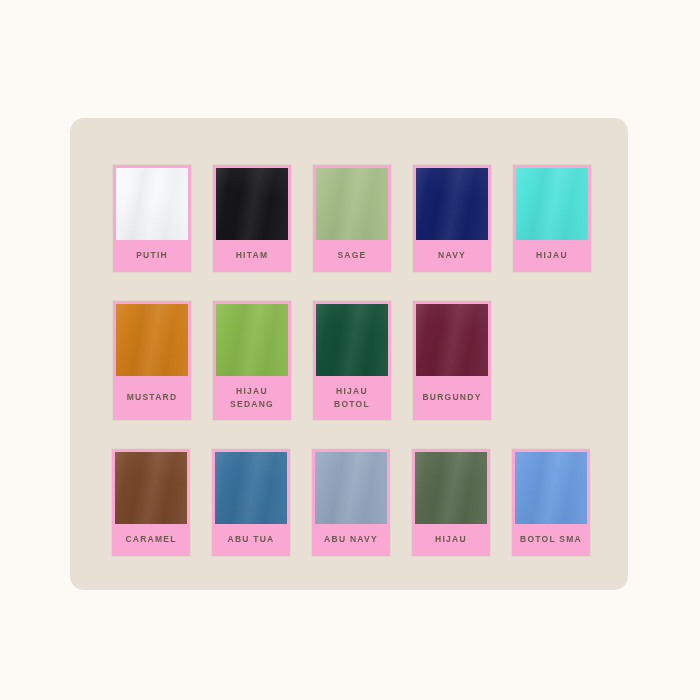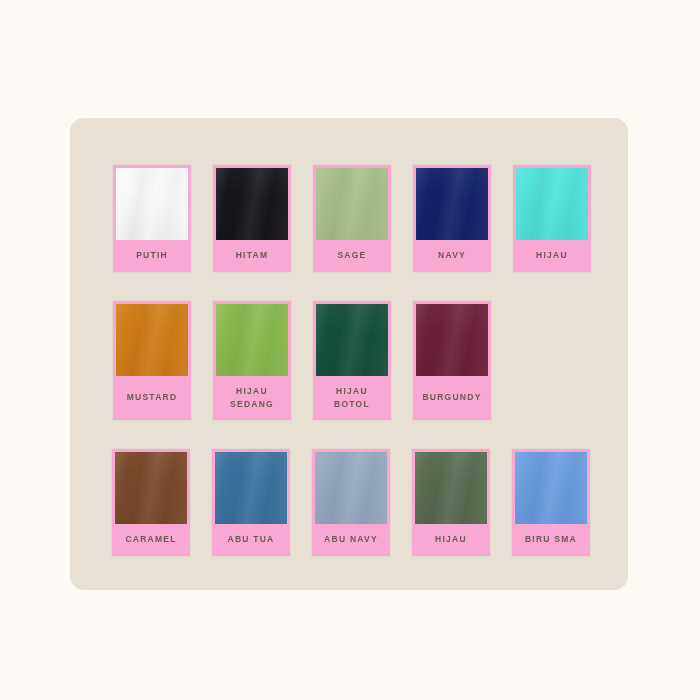--- a/index.html
+++ b/index.html
@@ -174,18 +174,18 @@
           <div class="swatch-card">
             <div class="swatch-chip" title="#95a7c0" style="background-color: rgb(149, 167, 192);"></div>
             <div class="swatch-label">ABU NAVY</div>
           </div>
           <div class="swatch-card">
             <div class="swatch-chip" title="#576b50" style="background-color: rgb(87, 107, 80);"></div>
             <div class="swatch-label">HIJAU</div>
           </div>
           <div class="swatch-card">
             <div class="swatch-chip" title="#6a9ce0" style="background-color: rgb(106, 156, 224);"></div>
-            <div class="swatch-label">BIRU SMA</div>
+            <div class="swatch-label">BOTOL SMA</div>
           </div>
         </div>
       </div>
   </div>
 </div>
 
 </body></html>

